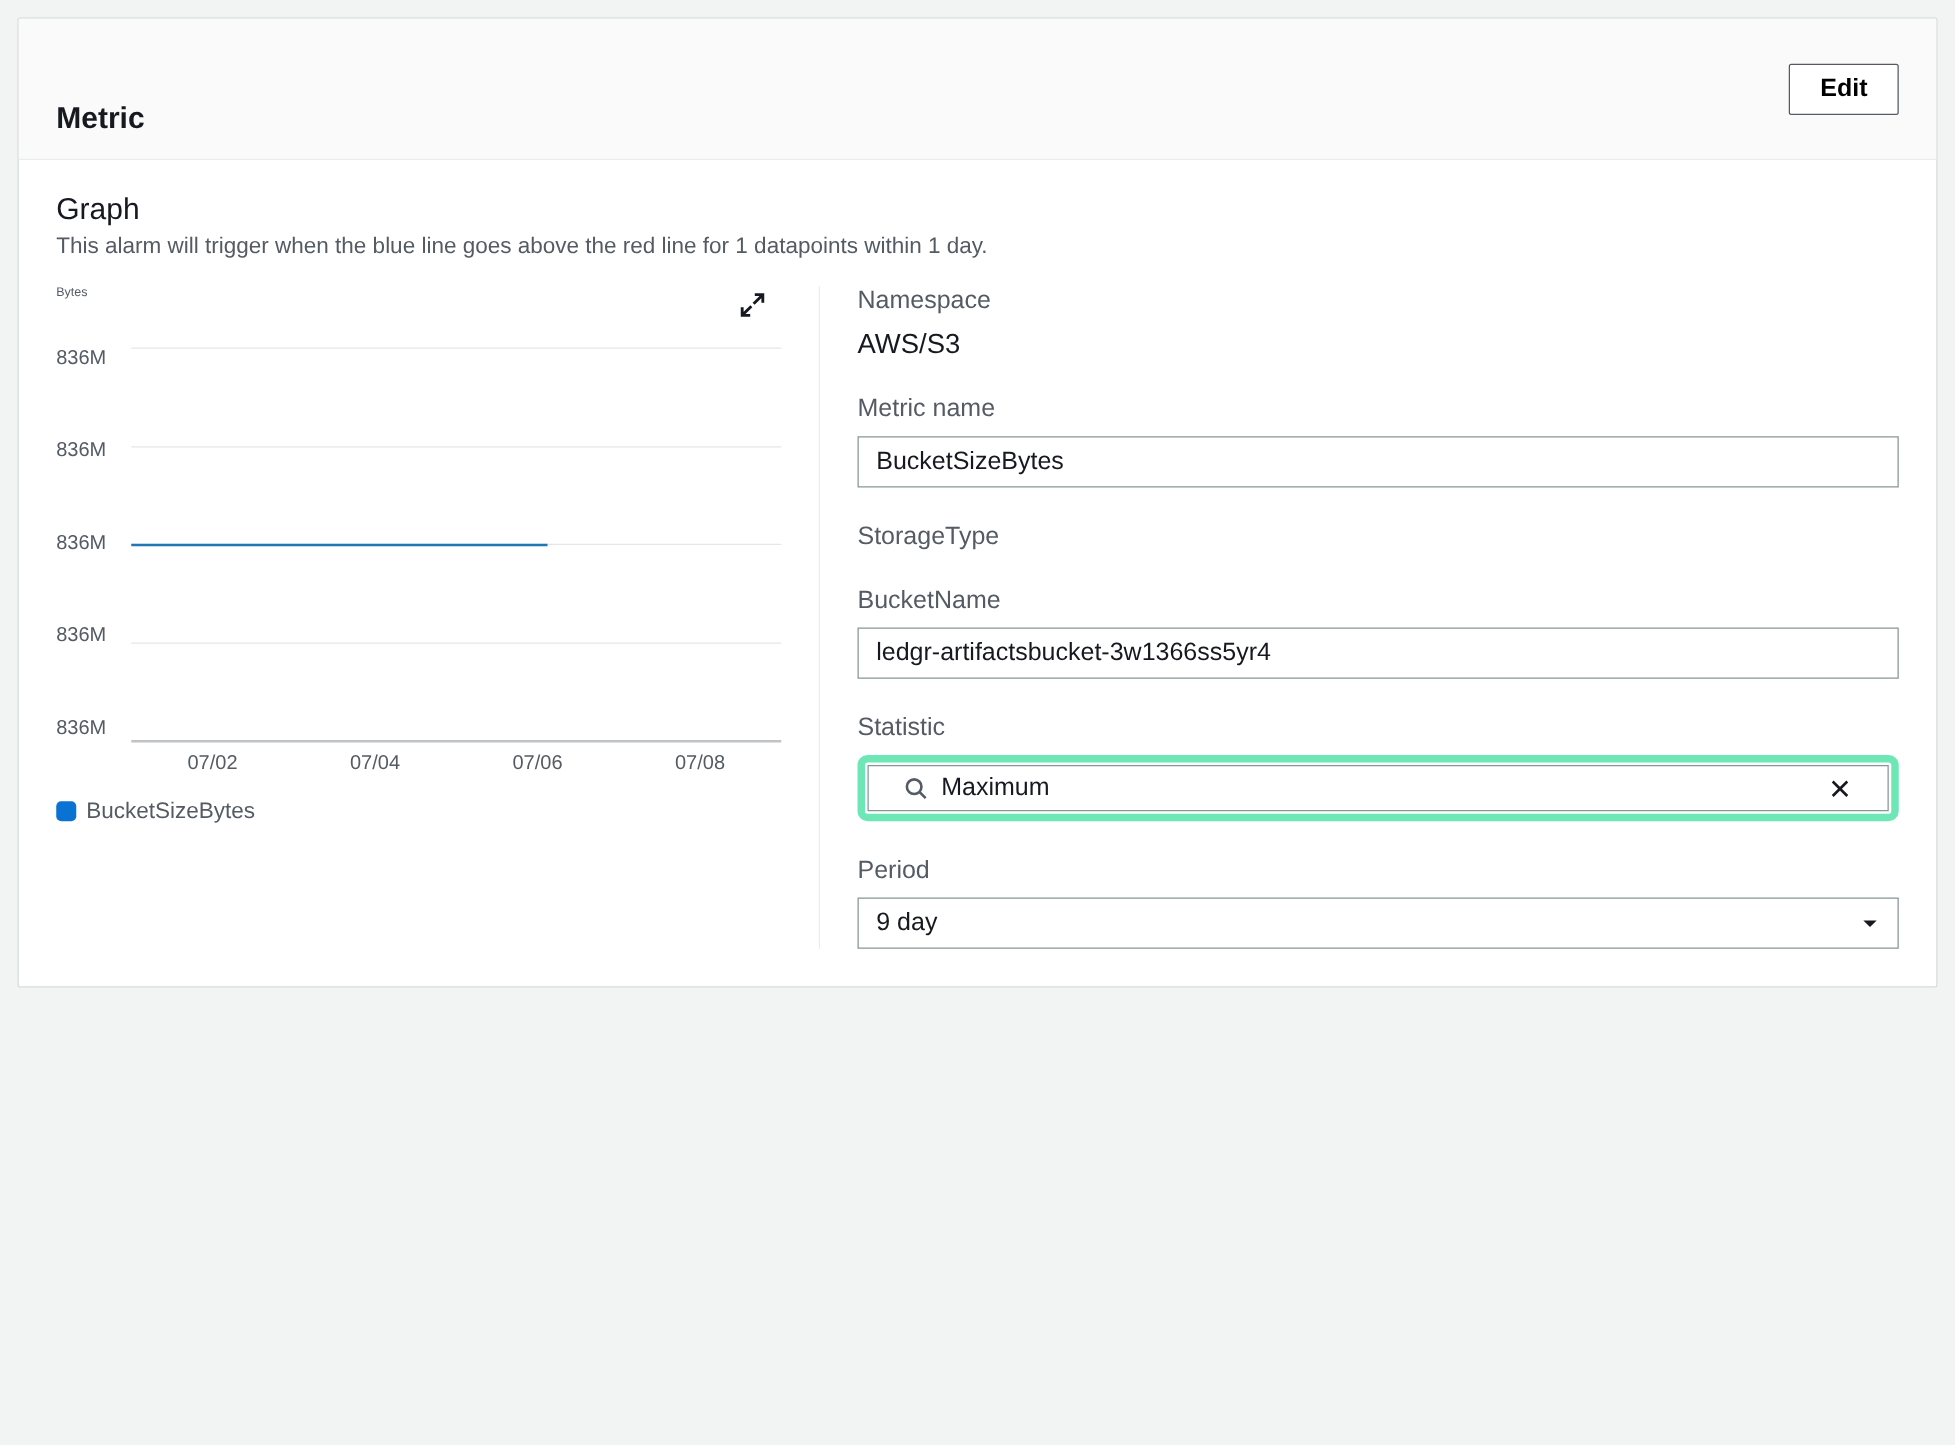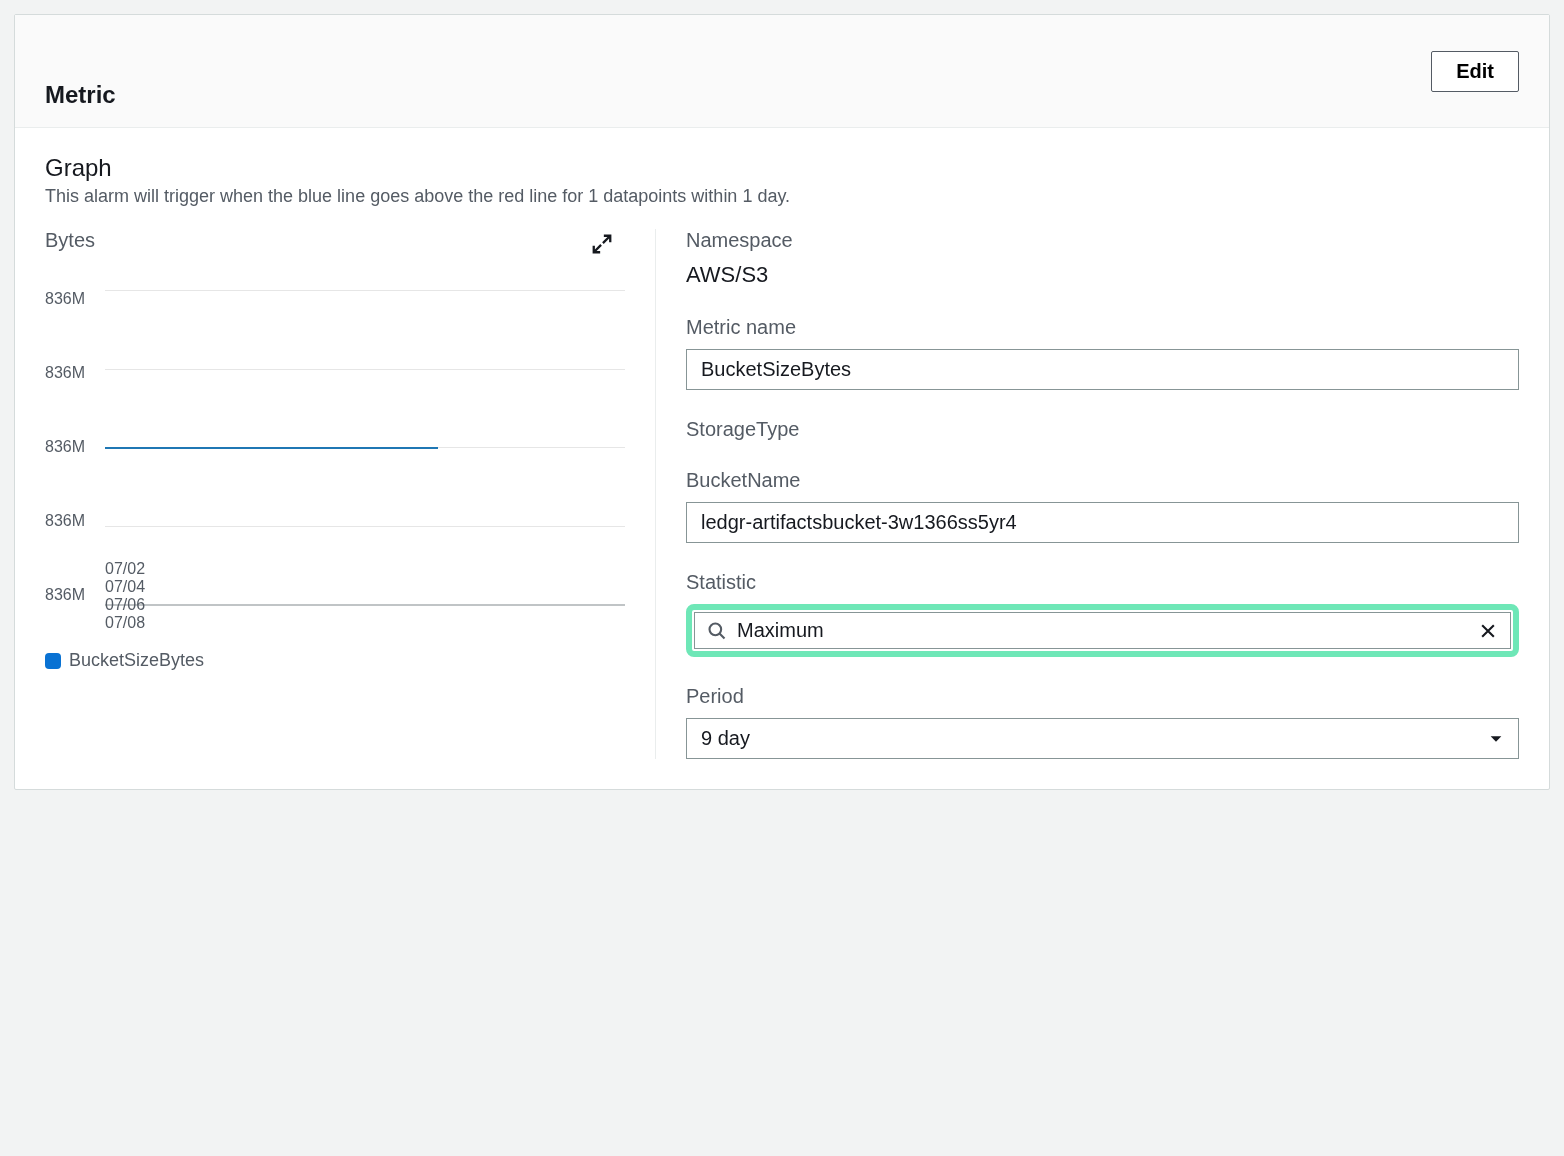--- a/index.html
+++ b/index.html
@@ -65,21 +65,21 @@
       padding-left: 30px;
     }
     .chart-wrap { position: relative; }
     .chart-header {
       display: flex;
       justify-content: space-between;
       align-items: center;
       margin-bottom: 10px;
     }
     .chart-ylabel {
-      font-size: 20px;
+      font-size: 10px;
       color: #545b64;
     }
     .expand-icon {
       cursor: pointer;
       width: 22px;
       height: 22px;
       position: absolute;
       right: 12px;
       top: 4px;
     }
@@ -118,21 +118,20 @@
     }
     .x-ticks {
       position: absolute;
       left: 60px;
       right: 0;
       bottom: 0;
       display: flex;
       justify-content: space-around;
       font-size: 16px;
       color: #545b64;
-      flex-direction: column;
     }
     .legend {
       display: flex;
       align-items: center;
       gap: 8px;
       font-size: 18px;
       color: #545b64;
       margin-top: 18px;
     }
     .legend .swatch {
@@ -161,21 +160,21 @@
     }
     .highlight-wrap {
       border: 6px solid #6ee7b7;
       border-radius: 8px;
       padding: 2px;
     }
     .search-box {
       display: flex;
       align-items: center;
       border: 1px solid #879596;
-      padding: 6px 12px;
+      padding: 6px 28px;
       gap: 10px;
     }
     .search-box input {
       border: none;
       outline: none;
       font-size: 20px;
       flex: 1;
       color: #16191f;
     }
     .icon-svg { display: block; }

